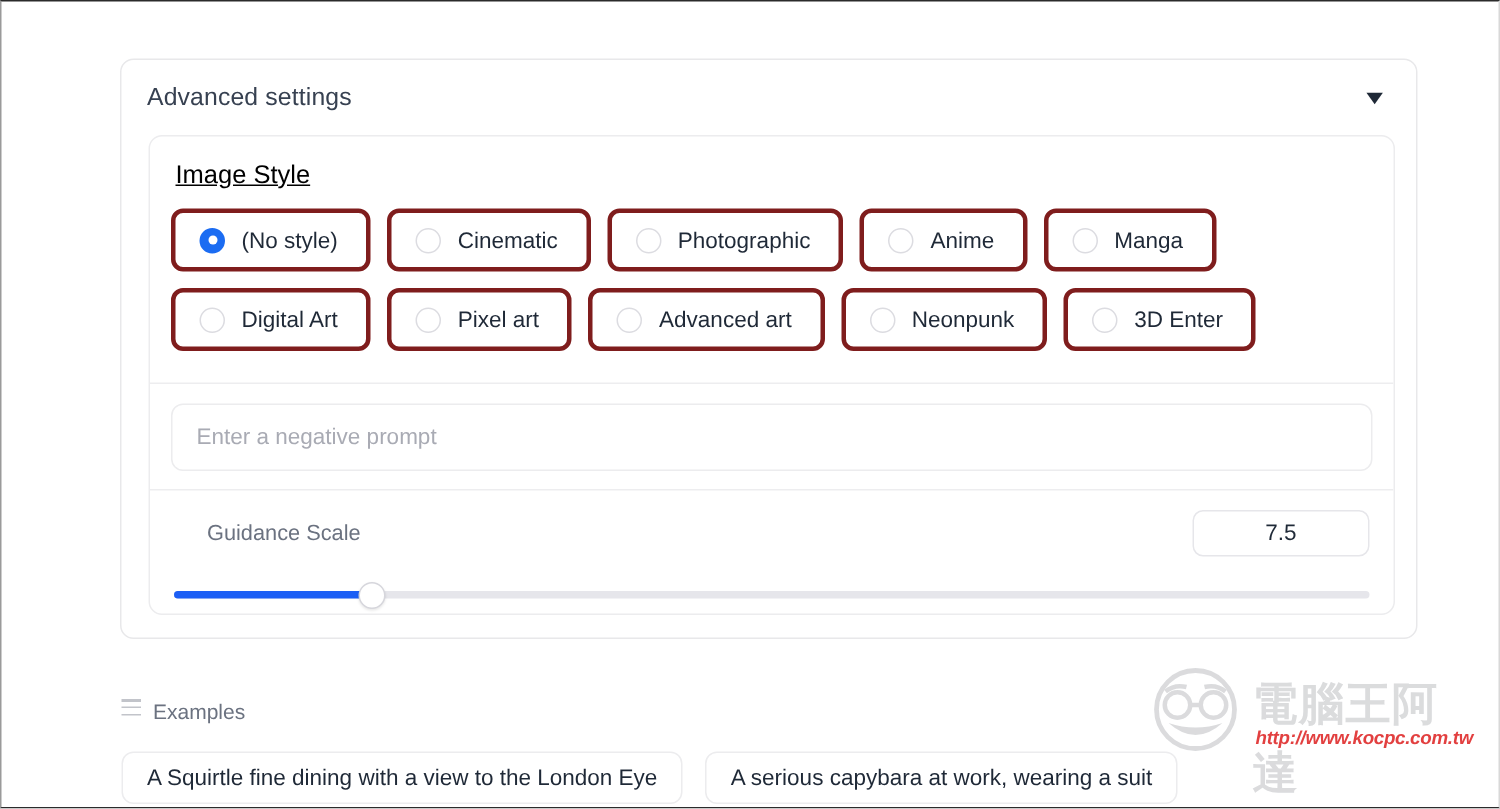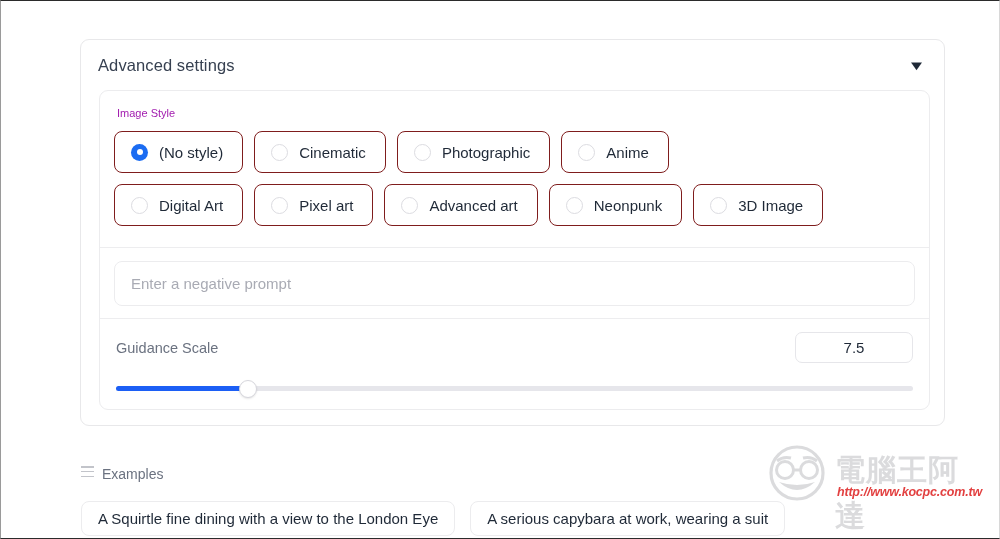--- a/index.html
+++ b/index.html
@@ -57,36 +57,37 @@
     width: 831px; height: 320px;
     background: #ffffff;
     border: 1px solid #ececee;
     border-radius: 9px;
     overflow: hidden;
   }
 
   
   .style-section { padding: 14px 14px 10px 14px; }
   .section-label {
-    font-size: 11px;
-    color: #a21caf;
+    font-size: 17px;
+    color: #000000;
     margin: 2px 0 12px 3px;
+    text-decoration: underline;
   }
   .pill-row {
     display: flex;
     gap: 11px;
     margin-bottom: 11px;
   }
   .pill {
     display: flex;
     align-items: center;
     gap: 11px;
     height: 42px;
     padding: 0 19px 0 16px;
-    border: 1px solid #7f1d1d;
+    border: 3px solid #7f1d1d;
     border-radius: 8px;
     background: #fff;
     cursor: pointer;
     white-space: nowrap;
   }
   .pill-label {
     font-size: 15px;
     color: #1f2937;
   }
   .radio {
@@ -129,21 +130,21 @@
     font-size: 15px;
     color: #374151;
     padding: 16px 16px;
     outline: none;
   }
   .neg-input::placeholder { color: #a9abb4; }
 
   
   .guide-wrap { padding: 13px 16px 0 16px; position: relative; }
   .guide-top {
-    display: flex; align-items: center; justify-content: space-between;
+    display: flex; align-items: center; justify-content: space-between; margin-left: 22px;
   }
   .guide-label { font-size: 14.5px; color: #6b7280; }
   .guide-value-box {
     width: 118px; height: 31px;
     border: 1px solid #e6e6ea;
     border-radius: 7px;
     background: #fff;
     display: flex; align-items: center; justify-content: center;
     font-size: 15px;
     color: #1f2937;
@@ -268,20 +269,24 @@
             <span class="pill-label">Cinematic</span>
           </div>
           <div class="pill">
             <span class="radio"></span>
             <span class="pill-label">Photographic</span>
           </div>
           <div class="pill">
             <span class="radio"></span>
             <span class="pill-label">Anime</span>
           </div>
+          <div class="pill">
+            <span class="radio"></span>
+            <span class="pill-label">Manga</span>
+          </div>
         </div>
 
         <div class="pill-row">
           <div class="pill">
             <span class="radio"></span>
             <span class="pill-label">Digital Art</span>
           </div>
           <div class="pill">
             <span class="radio"></span>
             <span class="pill-label">Pixel art</span>
@@ -289,21 +294,21 @@
           <div class="pill">
             <span class="radio"></span>
             <span class="pill-label">Advanced art</span>
           </div>
           <div class="pill">
             <span class="radio"></span>
             <span class="pill-label">Neonpunk</span>
           </div>
           <div class="pill">
             <span class="radio"></span>
-            <span class="pill-label">3D Image</span>
+            <span class="pill-label">3D Enter</span>
           </div>
         </div>
       </div>
 
       <div class="divider"></div>
 
       <div class="neg-wrap">
         <input class="neg-input" type="text" placeholder="Enter a negative prompt" style="">
       </div>
 

